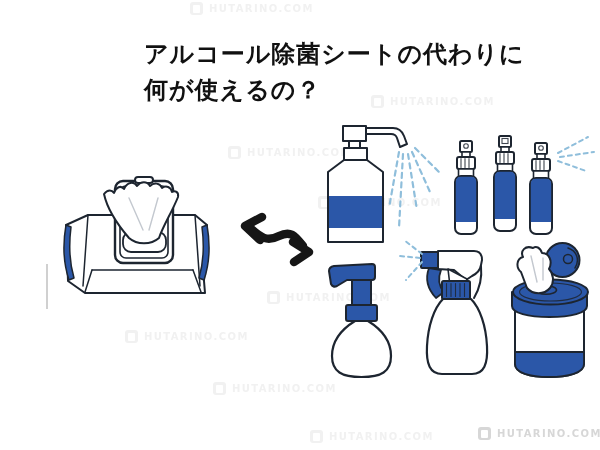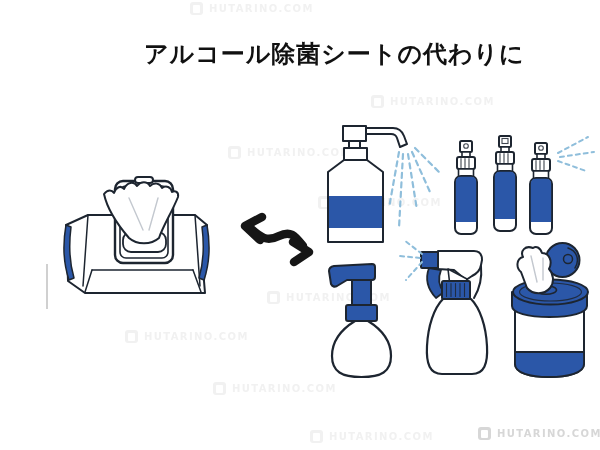--- a/index.html
+++ b/index.html
@@ -82,20 +82,21 @@
 
   <div class="wm wm-main" style="left:478px;top:427px">
       <span class="wm-logo"></span>
       <span>HUTARINO.COM</span>
     </div>
 
   <div class="stray-line"></div>
 
   <div class="title">
     <div>アルコール除菌シートの代わりに</div>
+    <div>何が使えるの？</div>
   </div>
 
   <svg class="illus" style="left:55px;top:168px" width="160" height="140" viewBox="0 0 160 140">
     <g>
       <path class="w" d="M33,47 L140,47 L152,57 L149,113 L150,125 L30,125 L13,113 L11,57 Z"></path>
       <path class="ln" d="M33,47 L28,118"></path>
       <path class="ln" d="M140,47 L145,118"></path>
       <path class="ln" d="M37,102 L138,102"></path>
       <path class="ln" d="M37,102 L30,124"></path>
       <path class="ln" d="M138,102 L146,124"></path>

